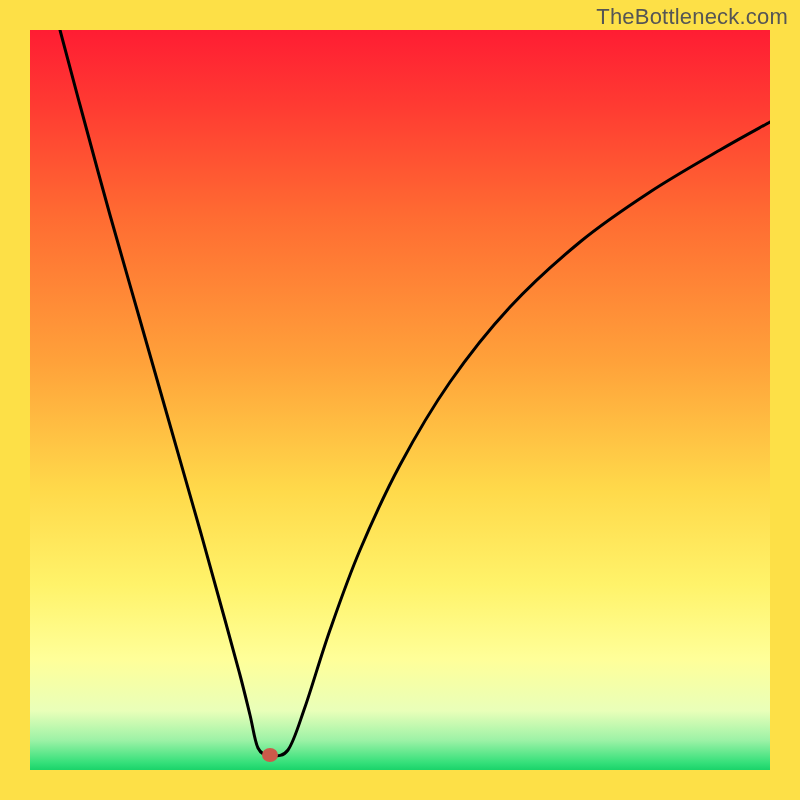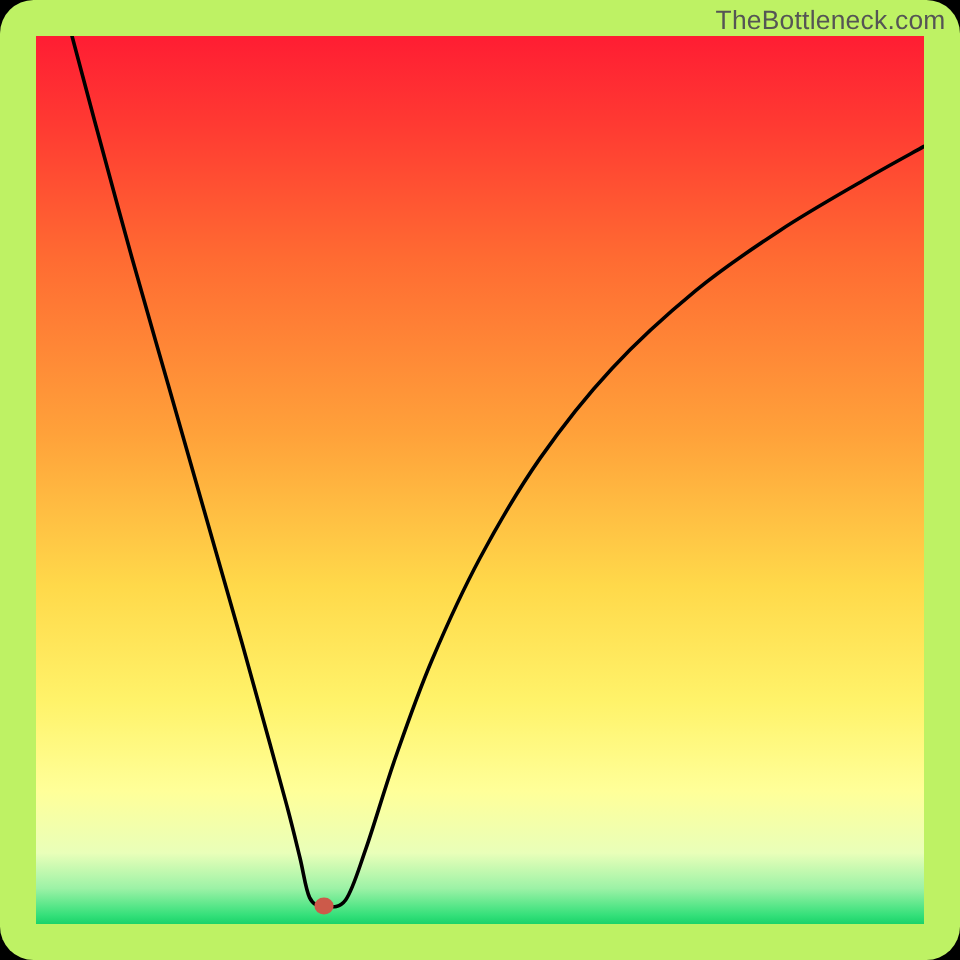--- a/index.html
+++ b/index.html
@@ -9,22 +9,21 @@
     height: 800px;
     overflow: hidden;
     background: #000;
     font-family: Arial, Helvetica, sans-serif;
   }
   .frame {
     position: absolute;
     top: 0; left: 0;
     width: 800px;
     height: 800px;
-    background: #bef264;
-    border-radius: 28px;
+    background: #fde047;
   }
   .plot-area {
     position: absolute;
     top: 30px;
     left: 30px;
     width: 740px;
     height: 740px;
     overflow: hidden;
   }
   .gradient-bg {

